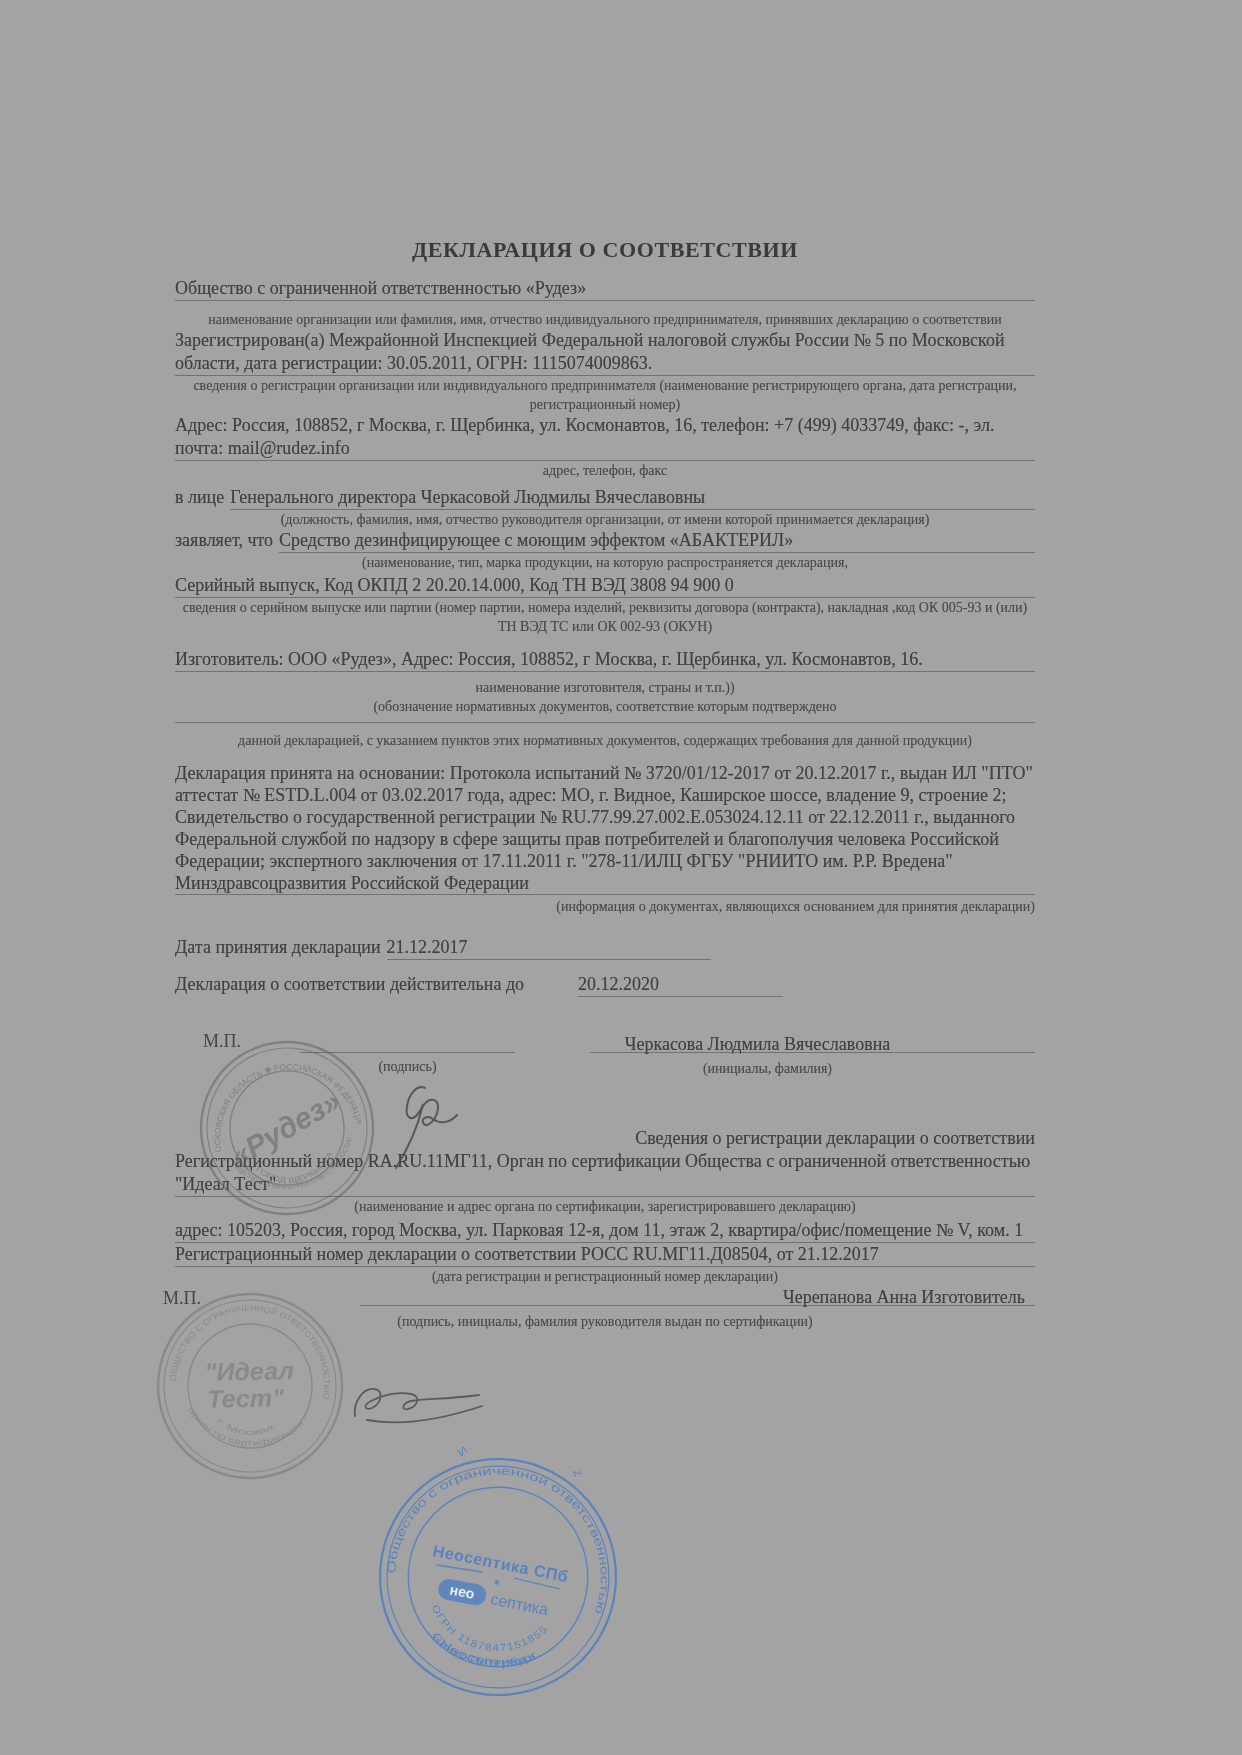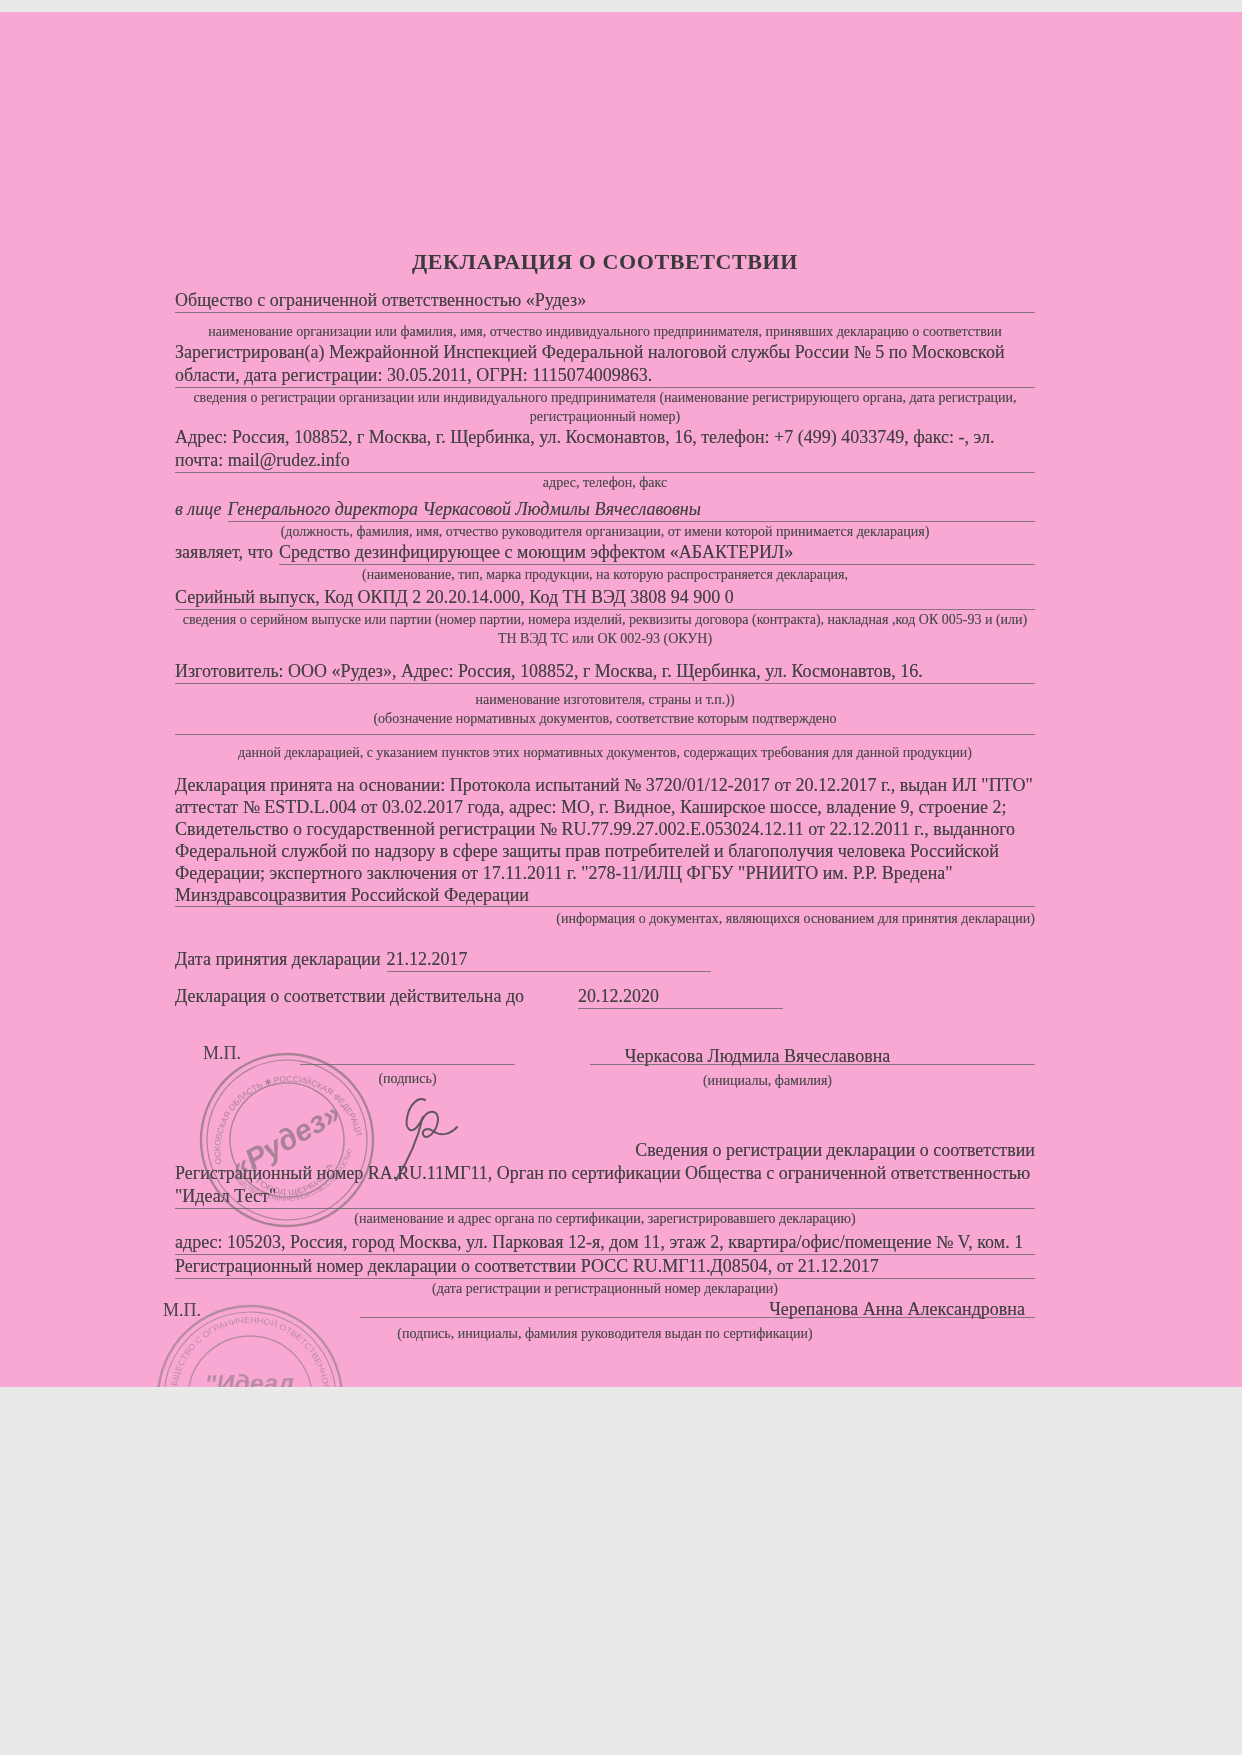--- a/index.html
+++ b/index.html
@@ -1,34 +1,34 @@
 <!DOCTYPE html>
 <html><head>
 <meta charset="utf-8">
 <style>
   html,body{margin:0;padding:0;background:#e9e9e7;}
-  .page{position:relative;width:1242px;height:1375px;background:#f9a8d4;margin:12px auto;overflow:hidden;
+  .page{position:relative;width:1242px;height:1755px;background:#a3a3a3;margin:0 auto;overflow:hidden;
         font-family:"Liberation Serif","DejaVu Serif",serif;color:#3f3f3f;}
   .content{position:absolute;left:175px;top:237px;width:860px;}
   .title{font-size:22px;font-weight:bold;text-align:center;letter-spacing:.6px;line-height:26px;color:#3a3a3a;}
   .line{font-size:18px;line-height:23px;color:#414141;text-shadow:0 0 .4px rgba(70,70,70,.55);}
   .ul{border-bottom:1.5px solid rgba(100,100,100,.78);}
   .cap{font-size:14px;line-height:19px;text-align:center;color:#4a4a4a;text-shadow:0 0 .3px rgba(80,80,80,.5);}
   .flexline{display:flex;align-items:baseline;}
   .flexline .pre{white-space:nowrap;padding-right:6px;}
   .flexline .val{flex:1;border-bottom:1.5px solid rgba(100,100,100,.78);}
   .rule{border-top:1.5px solid rgba(100,100,100,.78);height:0;}
   .sigrow{position:relative;}
   .abs{position:absolute;}
   .mp{font-size:18px;color:#454545;}
   .stamp{position:absolute;pointer-events:none;}
   .stamp text{font-family:"Liberation Sans","DejaVu Sans",sans-serif;}
   .sig-svg{position:absolute;}
   
-  .m-f0{margin-top:14px;} .m-c0{margin-top:9px;} .m-f3{margin-top:6px;font-style:italic;} .m-f5{margin-top:2px;}
+  .m-f0{margin-top:14px;} .m-c0{margin-top:9px;} .m-f3{margin-top:6px;} .m-f5{margin-top:2px;}
   .m-f6{margin-top:12px;} .m-c6{margin-top:6px;} .m-rule{margin-top:6px;} .m-c7b{margin-top:8px;}
   .m-f8{margin-top:12px;line-height:22px;} .m-c8{margin-top:2px;text-align:right;} .m-f9{margin-top:20px;} .m-f10{margin-top:13px;gap:48px;}
   .m-f11{margin-top:30px;text-align:right;} .m-f13{margin-top:3px;}
   .sig1{height:100px;} .sig2{height:80px;}
 </style>
 </head>
 <body>
 
 <div class="page">
   <div class="content">
@@ -90,21 +90,21 @@
 
     <div class="line m-f11">Сведения о регистрации декларации о соответствии</div>
     <div class="line ul">Регистрационный номер RA.RU.11МГ11, Орган по сертификации Общества с ограниченной ответственностью "Идеал Тест"</div>
     <div class="cap">(наименование и адрес органа по сертификации, зарегистрировавшего декларацию)</div>
     <div class="line ul m-f13">адрес: 105203, Россия, город Москва, ул. Парковая 12-я, дом 11, этаж 2, квартира/офис/помещение № V, ком. 1</div>
     <div class="line ul">Регистрационный номер декларации о соответствии РОСС RU.МГ11.Д08504, от 21.12.2017</div>
     <div class="cap">(дата регистрации и регистрационный номер декларации)</div>
 
     <div class="sigrow sig2">
       <div class="abs mp" style="left:-12px;top:2px;">М.П.</div>
-      <div class="abs line" style="left:185px;top:0;width:675px;height:20px;border-bottom:1.5px solid rgba(100,100,100,.78);text-align:right;padding-right:10px;box-sizing:border-box;">Черепанова Анна Александровна</div>
+      <div class="abs line" style="left:185px;top:0;width:675px;height:20px;border-bottom:1.5px solid rgba(100,100,100,.78);text-align:right;padding-right:10px;box-sizing:border-box;">Черепанова Анна Изготовитель</div>
       <div class="abs cap" style="left:0;top:26px;width:860px;">(подпись, инициалы, фамилия руководителя выдан по сертификации)</div>
     </div>
 
   </div>
 
   <svg class="stamp" style="left:197px;top:1038px;opacity:.52;transform:rotate(-12deg);" width="180" height="180" viewBox="0 0 180 180">
     <g stroke="#616161" fill="none">
       <circle cx="90" cy="90" r="86" stroke-width="2.4"></circle>
       <circle cx="90" cy="90" r="80" stroke-width="1.2"></circle>
       <circle cx="90" cy="90" r="57" stroke-width="1.4"></circle>

